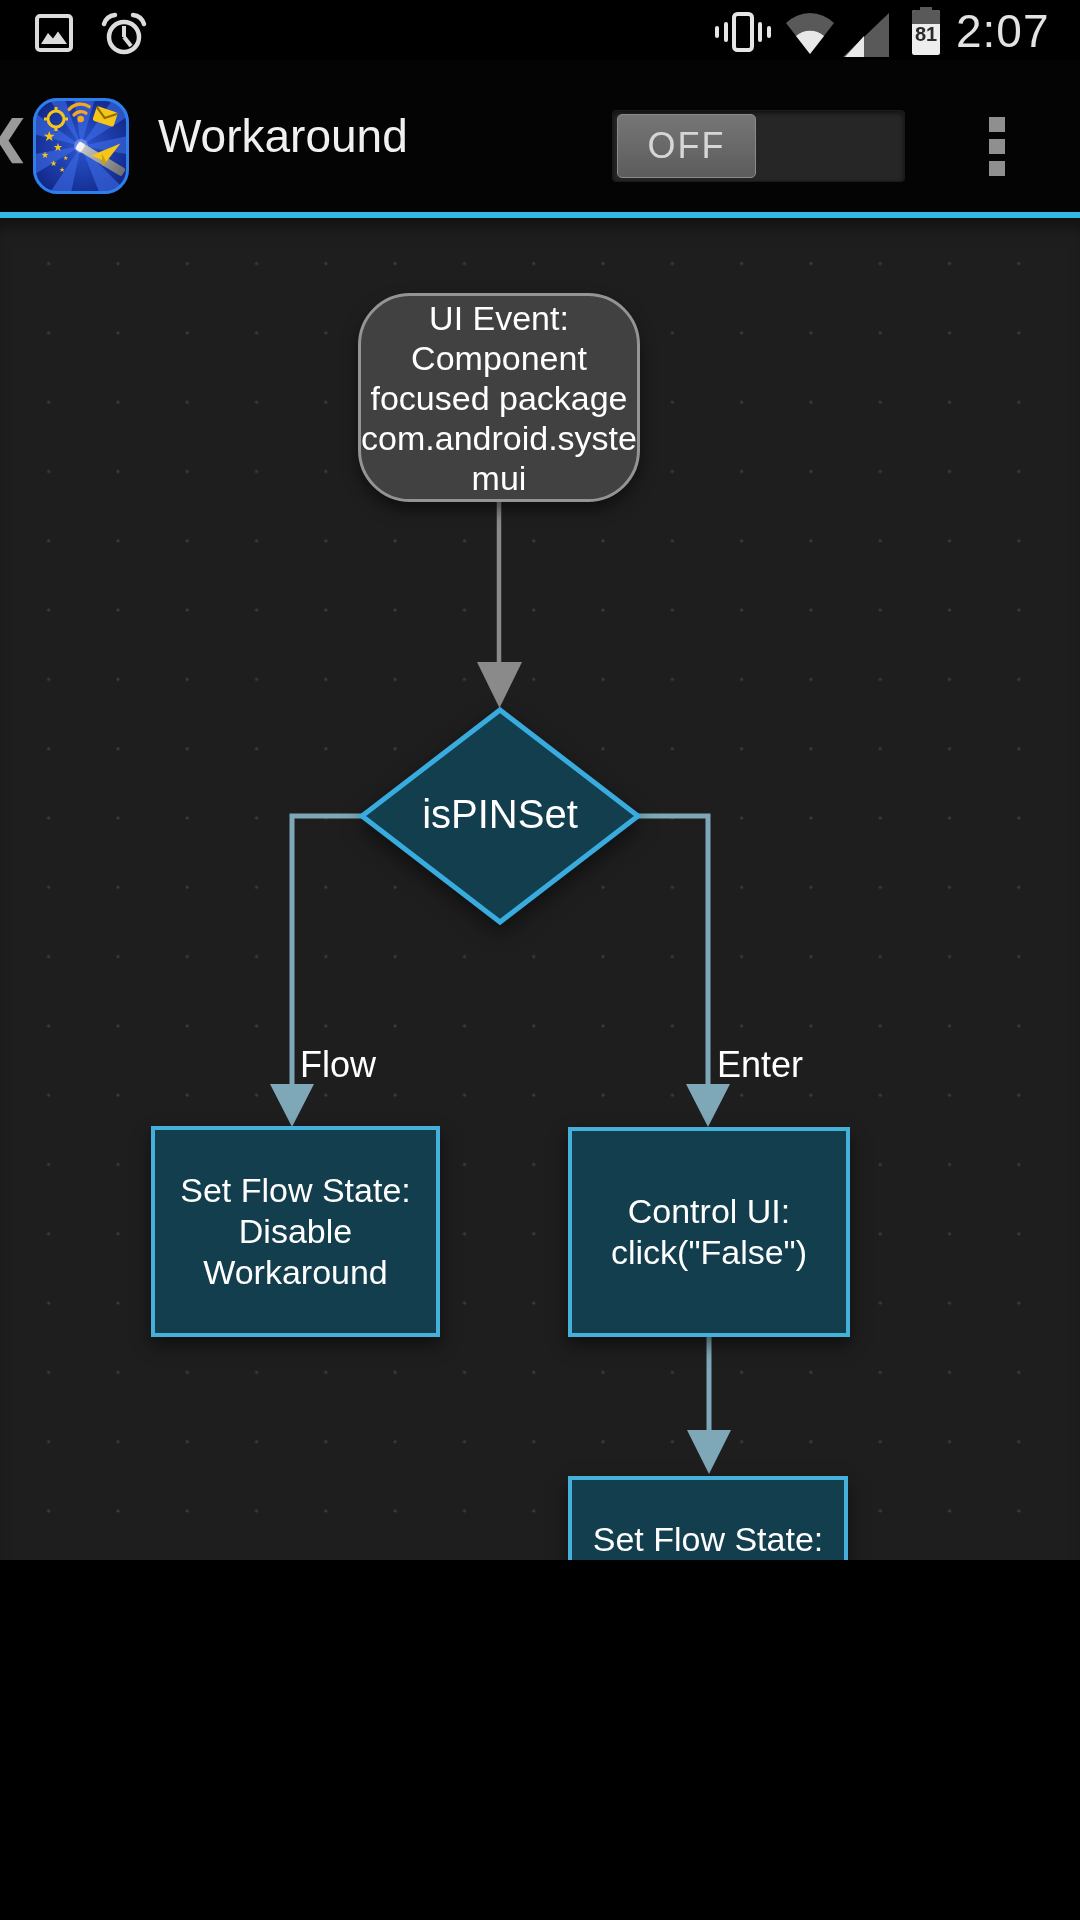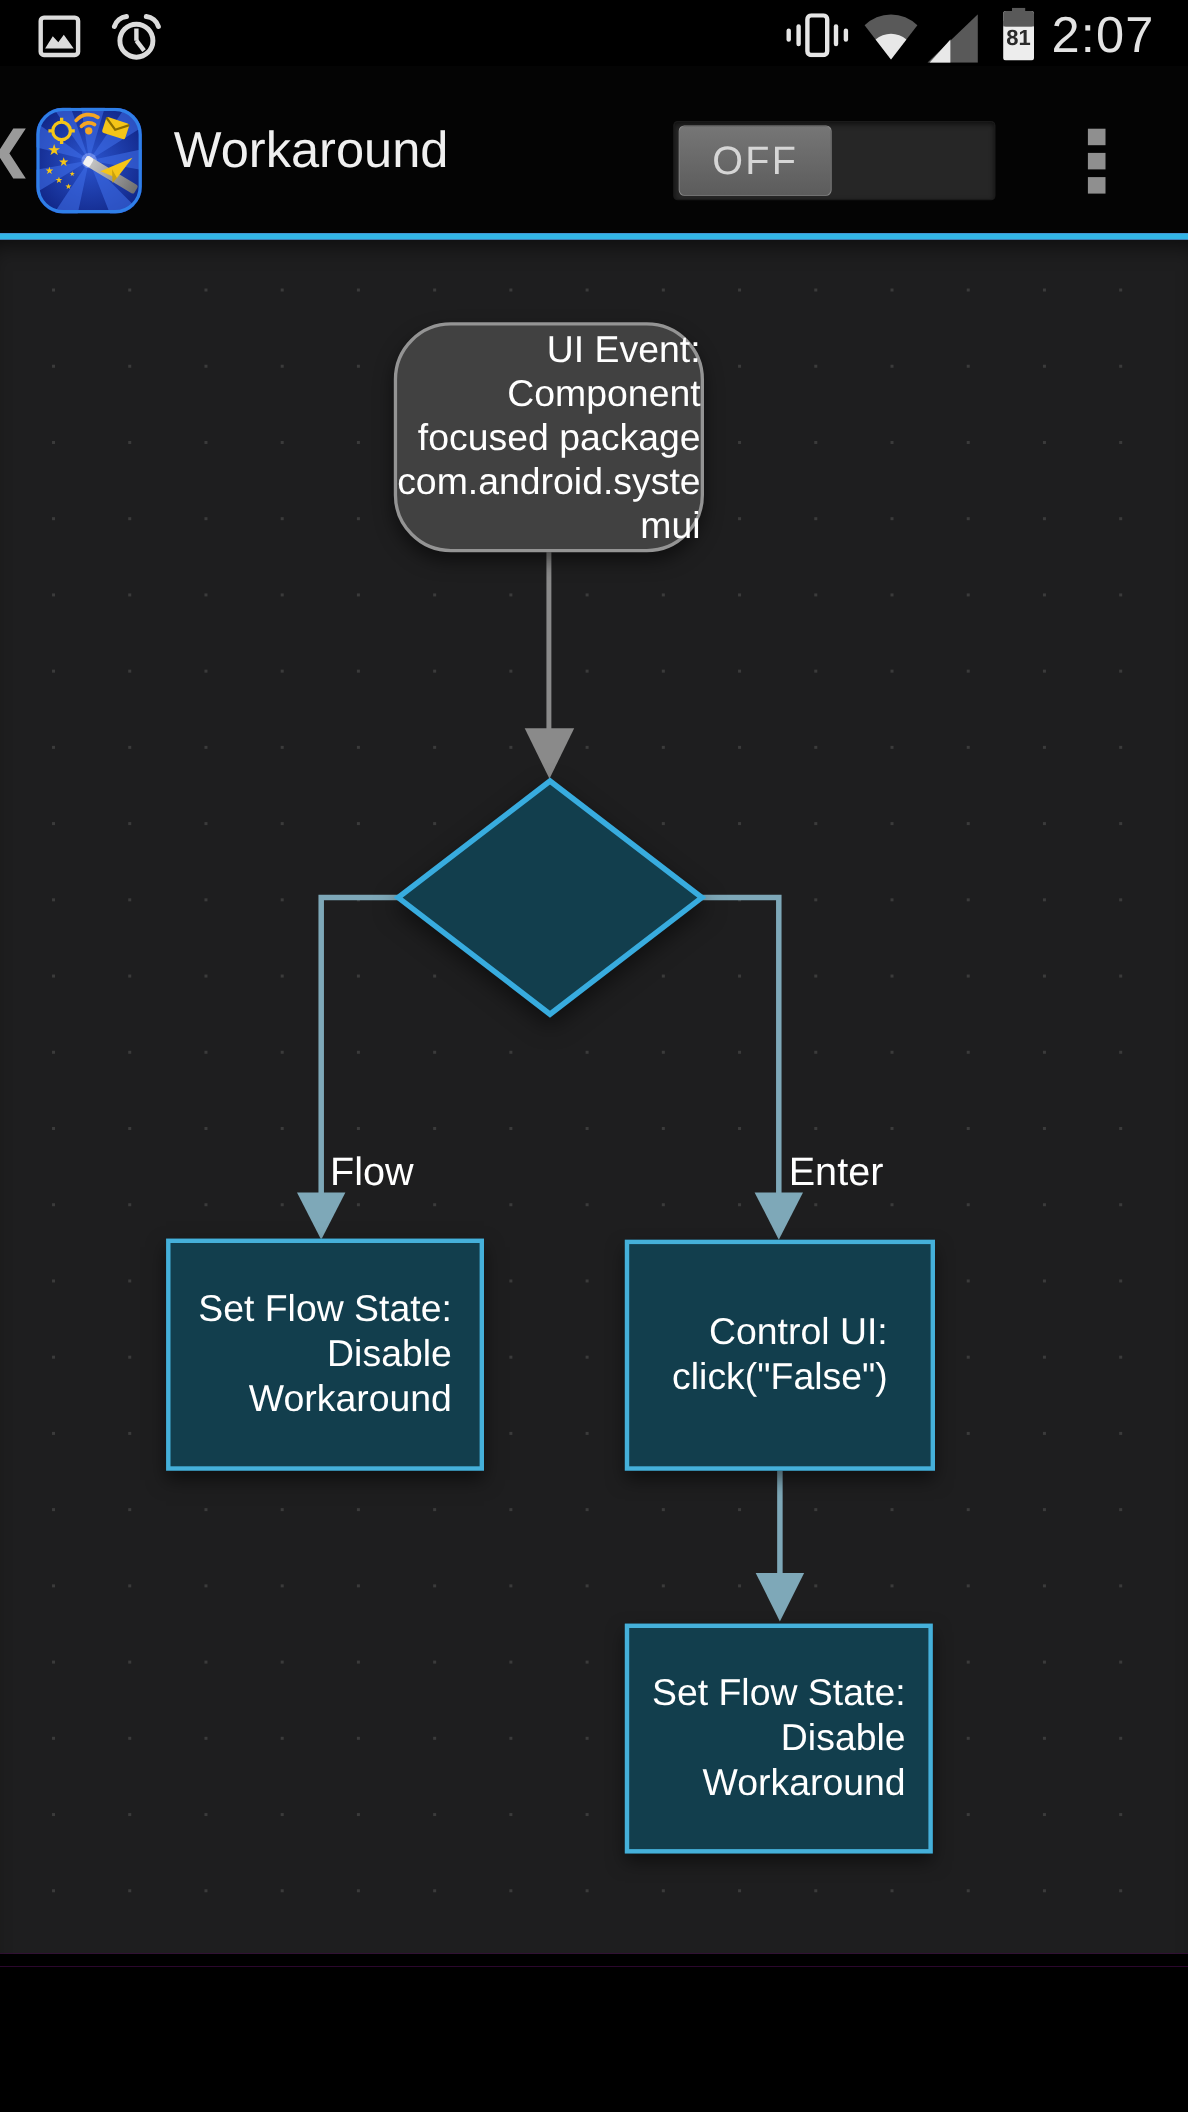--- a/index.html
+++ b/index.html
@@ -1,19 +1,19 @@
 <!DOCTYPE html>
 <html><head>
 <meta charset="utf-8">
 <style>
   html,body{margin:0;padding:0;background:#000;}
   *{box-sizing:border-box;}
   .screen{
-    position:relative;width:1080px;height:1788px;overflow:hidden;
-    background:#a21caf;font-family:"Liberation Sans",sans-serif;color:#fff;
+    position:relative;width:1080px;height:1560px;overflow:hidden;
+    background:#f9a8d4;font-family:"Liberation Sans",sans-serif;color:#fff;
   }
   
   .statusbar{position:absolute;left:0;top:0;width:1080px;height:60px;background:#000;}
   .statusbar svg{position:absolute;}
   .time{position:absolute;left:956px;top:4px;font-size:46px;color:#e3e3e3;letter-spacing:1px;}
   
   .appbar{position:absolute;left:0;top:60px;width:1080px;height:152px;background:#040404;}
   .back-chevron{position:absolute;left:-8px;top:0;height:152px;display:flex;align-items:center;
     font-size:44px;color:#9a9a9a;font-weight:bold;}
   .app-icon{position:absolute;left:33px;top:38px;width:96px;height:96px;}
@@ -30,21 +30,21 @@
   .overflow div{width:16px;height:15px;background:#8f8f8f;}
   
   .divider{position:absolute;left:0;top:212px;width:1080px;height:6px;background:#33b5e5;}
   
   .canvas{position:absolute;left:0;top:218px;width:1080px;height:1558px;background:#1e1e1f;
     background-image:radial-gradient(circle,#3b3b3b 1.3px,transparent 1.8px);
     background-size:69.3px 69.3px;background-position:14px 11px;
     box-shadow:inset 0 16px 20px -12px rgba(0,0,0,.65);}
   .flow-svg{position:absolute;left:0;top:0;}
   .node{position:absolute;display:flex;align-items:center;justify-content:center;
-    text-align:right;font-size:34px;line-height:40px;color:#fff;}
+    text-align:center;font-size:34px;line-height:40px;color:#fff;}
   .multiline{white-space:pre-line;}
   .node-start{left:358px;top:75px;width:282px;height:209px;background:#414141;
     border:3px solid #949494;border-radius:52px;box-shadow:0 8px 16px rgba(0,0,0,.5);}
   .node-rect{background:#123e4d;border:4px solid #45b0da;box-shadow:0 8px 16px rgba(0,0,0,.5);line-height:41px;}
   .node-true{left:151px;top:908px;width:289px;height:211px;}
   .node-false{left:568px;top:909px;width:282px;height:210px;}
   .node-end{left:568px;top:1258px;width:280px;height:209px;}
   .decision-label{position:absolute;left:380px;top:574px;width:240px;text-align:center;
     font-size:40px;color:#fff;}
   .branch-label{position:absolute;font-size:36px;color:#fff;}
@@ -200,20 +200,21 @@
 
       <polygon points="500,492 638,598 500,704 362,598" fill="#123e4d" stroke="#38acdf" stroke-width="5" style="filter:drop-shadow(0 8px 10px rgba(0,0,0,.5))"></polygon>
     </svg>
 
     <div class="node node-start multiline">UI Event:
 Component
 focused package
 com.android.syste
 mui</div>
 
+    <span class="decision-label">isPINSet</span>
 
     <span class="branch-label label-true">Flow</span>
     <span class="branch-label label-false">Enter</span>
 
     <div class="node node-rect node-true multiline">Set Flow State:
 Disable
 Workaround</div>
 
     <div class="node node-rect node-false multiline">Control UI:
 click("False")</div>

